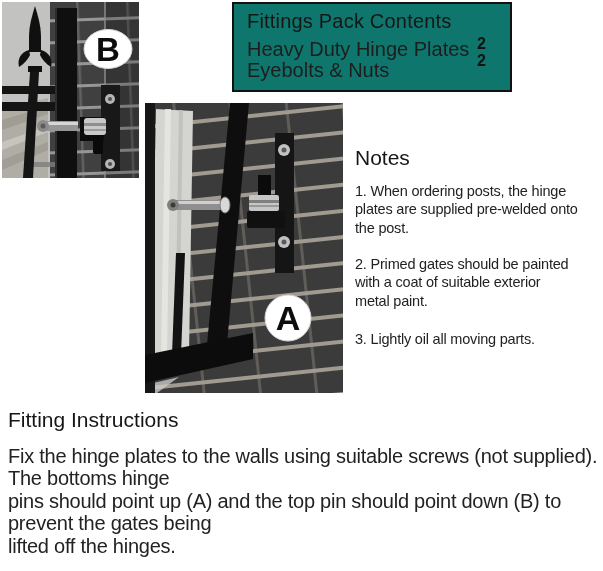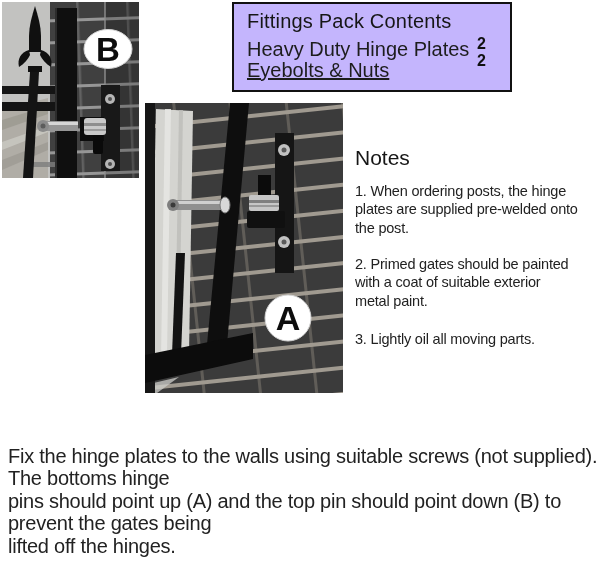--- a/index.html
+++ b/index.html
@@ -4,21 +4,21 @@
 <style>
   html,body{margin:0;padding:0;background:#ffffff;}
   #page{
     position:relative;width:603px;height:571px;background:#ffffff;overflow:hidden;
     font-family:"Liberation Sans","DejaVu Sans",sans-serif;color:#1c1c1c;
   }
   .abs{position:absolute;}
   
   #fittings-box{
     left:232px;top:2px;width:280px;height:90px;border:2px solid #111;
-    box-sizing:border-box;background:#c4b5fd;
+    box-sizing:border-box;background:#0f766e;
   }
   .fittings-title{position:absolute;left:13px;top:6px;font-size:20px;color:#161616;white-space:nowrap;letter-spacing:0.2px;}
   .fittings-item{position:absolute;left:13px;font-size:20px;color:#1d1d1d;white-space:nowrap;}
   .fittings-qty{position:absolute;left:243px;font-size:16px;font-weight:bold;color:#111;line-height:17px;}
   
   .photo{overflow:hidden;}
   #photo-b{left:2px;top:2px;width:137px;height:176px;}
   #photo-a{left:145px;top:103px;width:198px;height:290px;}
   
   #notes-heading{left:355px;top:146px;font-size:21px;color:#161616;}
@@ -40,21 +40,21 @@
   .label-letter{font-weight:bold;fill:#0d0d0d;}
 </style>
 </head>
 <body>
 
 <div id="page">
 
   <div class="abs" id="fittings-box">
     <div class="fittings-title">Fittings Pack Contents</div>
     <div class="fittings-item" style="top:34px;">Heavy Duty Hinge Plates</div>
-    <div class="fittings-item" style="top:55px;text-decoration:underline;">Eyebolts &amp; Nuts</div>
+    <div class="fittings-item" style="top:55px;">Eyebolts &amp; Nuts</div>
     <div class="fittings-qty" style="top:31px;">2</div>
     <div class="fittings-qty" style="top:48px;">2</div>
   </div>
 
   <div class="abs photo" id="photo-b">
     <svg width="137" height="176" viewBox="0 0 137 176">
       <defs>
         <pattern id="brickB" width="50" height="22" patternUnits="userSpaceOnUse" patternTransform="rotate(-2)">
           <rect width="50" height="22" fill="#404040"></rect>
           <rect y="19" width="50" height="3" fill="#969696"></rect>
@@ -179,17 +179,18 @@
 
   <div class="abs" id="notes-heading">Notes</div>
   <div class="abs note-para" id="note-1">1. When ordering posts, the hinge
 plates are supplied pre-welded onto
 the post.</div>
   <div class="abs note-para" id="note-2">2. Primed gates should be painted
 with a coat of suitable exterior
 metal paint.</div>
   <div class="abs note-para" id="note-3">3. Lightly oil all moving parts.</div>
 
+  <div class="abs" id="fi-heading">Fitting Instructions</div>
   <div class="abs fi-para" id="fi-para-1">Fix the hinge plates to the walls using suitable screws (not supplied). The bottoms hinge
 pins should point up (A) and the top pin should point down (B) to prevent the gates being
 lifted off the hinges.</div>
 
 </div>
 
 </body></html>

